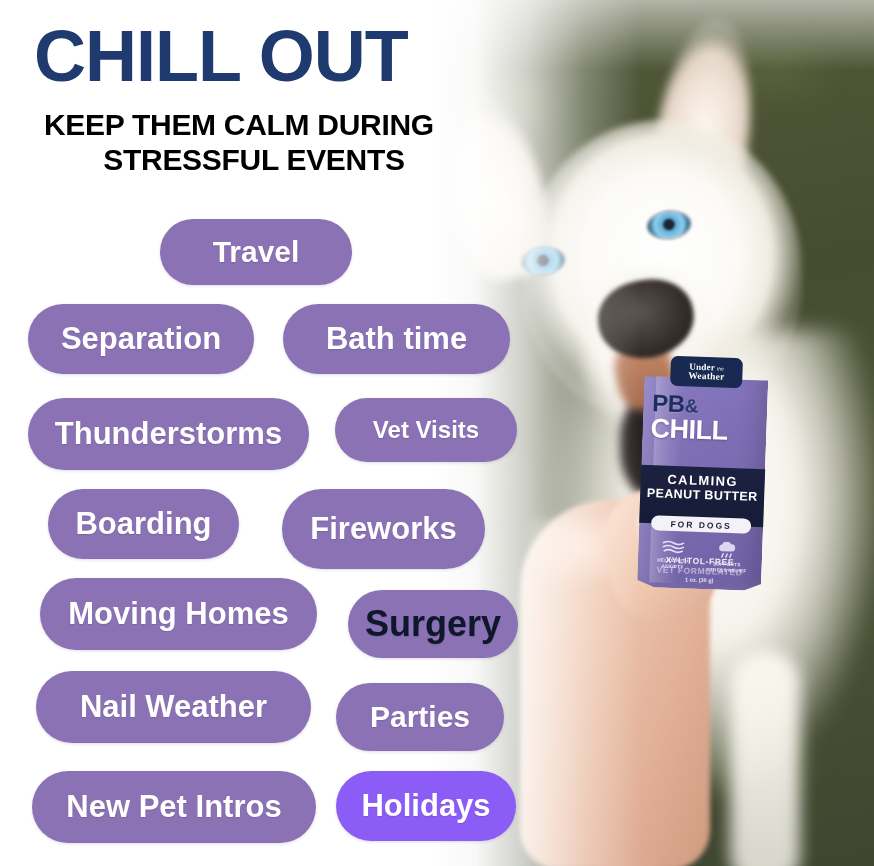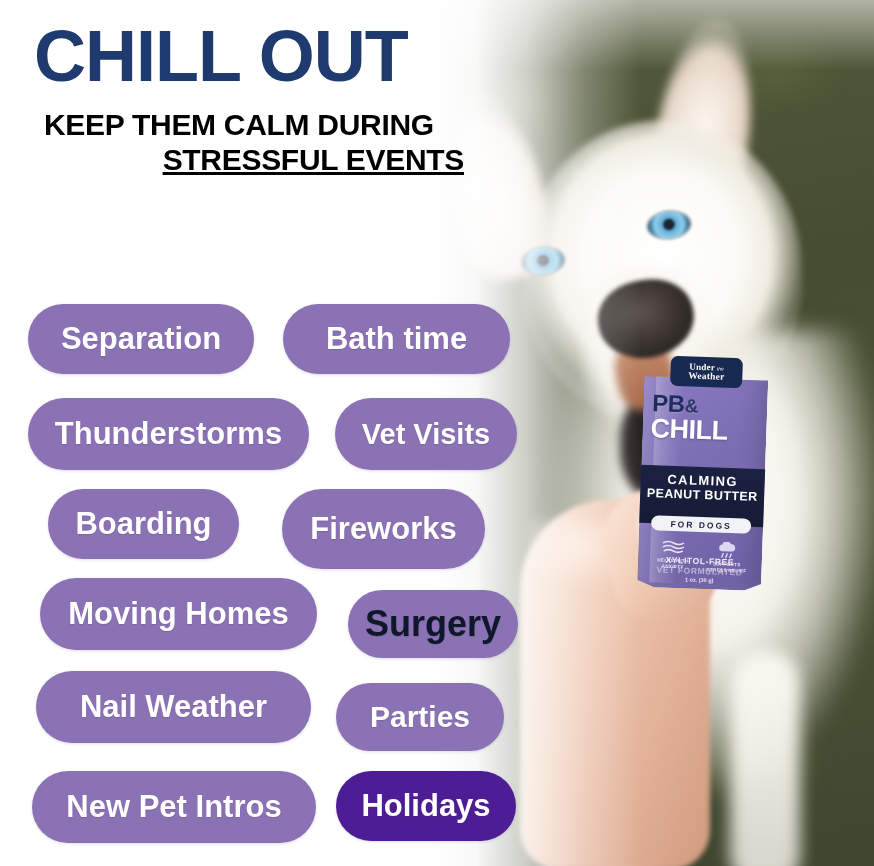--- a/index.html
+++ b/index.html
@@ -260,21 +260,21 @@
     color: #1f3a6e; letter-spacing: -1px; line-height: 1;
     z-index: 5;
   }
   .subhead {
     position: absolute; left: 44px; top: 108px;
     width: 420px;
     font-size: 30px; font-weight: 700;
     color: #000000; line-height: 1.15; letter-spacing: -0.3px;
     z-index: 5;
   }
-  .subhead .l2 { display: block; text-align: right; text-decoration: underline; }
+  .subhead .l2 { display: block; text-align: center; }
 
   .pills { position: absolute; left: 0; top: 0; width: 560px; height: 866px; z-index: 6; }
   .pill {
     position: absolute;
     background: #8b72b4;
     color: #ffffff;
     border-radius: 999px;
     font-weight: 700;
     display: flex; align-items: center; justify-content: center;
     white-space: nowrap;
@@ -374,27 +374,28 @@
     </div>
   </div>
 
   <div class="headline">CHILL OUT</div>
   <div class="subhead">
     <span>KEEP THEM CALM DURING</span>
     <span class="l2">STRESSFUL EVENTS</span>
   </div>
 
   <div class="pills">
+      <div class="pill" style="left: 160px; top: 219px; width: 192px; height: 66px; font-size: 30px; background: rgb(139, 114, 180); color: rgb(255, 255, 255);">Travel</div>
       <div class="pill" style="left: 28px; top: 304px; width: 226px; height: 70px; font-size: 31px; background: rgb(139, 114, 180); color: rgb(255, 255, 255);">Separation</div>
       <div class="pill" style="left: 283px; top: 304px; width: 227px; height: 70px; font-size: 31px; background: rgb(139, 114, 180); color: rgb(255, 255, 255);">Bath time</div>
       <div class="pill" style="left: 28px; top: 398px; width: 281px; height: 72px; font-size: 31px; background: rgb(139, 114, 180); color: rgb(255, 255, 255);">Thunderstorms</div>
-      <div class="pill" style="left: 335px; top: 398px; width: 182px; height: 72px; font-size: 29px; background: rgb(139, 114, 180); color: rgb(255, 255, 255);">Vet Visits</div>
+      <div class="pill" style="left: 335px; top: 398px; width: 182px; height: 64px; font-size: 24px; background: rgb(139, 114, 180); color: rgb(255, 255, 255);">Vet Visits</div>
       <div class="pill" style="left: 48px; top: 489px; width: 191px; height: 70px; font-size: 31px; background: rgb(139, 114, 180); color: rgb(255, 255, 255);">Boarding</div>
       <div class="pill" style="left: 282px; top: 489px; width: 203px; height: 80px; font-size: 31px; background: rgb(139, 114, 180); color: rgb(255, 255, 255);">Fireworks</div>
       <div class="pill" style="left: 40px; top: 578px; width: 277px; height: 72px; font-size: 31px; background: rgb(139, 114, 180); color: rgb(255, 255, 255);">Moving Homes</div>
       <div class="pill" style="left: 348px; top: 590px; width: 170px; height: 68px; font-size: 36px; background: rgb(139, 114, 180); color: #0f172a;">Surgery</div>
       <div class="pill" style="left: 36px; top: 671px; width: 275px; height: 72px; font-size: 31px; background: rgb(139, 114, 180); color: rgb(255, 255, 255);">Nail Weather</div>
       <div class="pill" style="left: 32px; top: 771px; width: 284px; height: 72px; font-size: 31px; background: rgb(139, 114, 180); color: rgb(255, 255, 255);">New Pet Intros</div>
       <div class="pill" style="left: 336px; top: 683px; width: 168px; height: 68px; font-size: 30px; background: rgb(139, 114, 180); color: rgb(255, 255, 255);">Parties</div>
-      <div class="pill" style="left: 336px; top: 771px; width: 180px; height: 70px; font-size: 31px; background: #4c1d95; color: rgb(255, 255, 255);">Holidays</div>
+      <div class="pill" style="left: 336px; top: 771px; width: 180px; height: 70px; font-size: 31px; background: #8b5cf6; color: rgb(255, 255, 255);">Holidays</div>
     </div>
 
 </div>
 
 </body></html>

